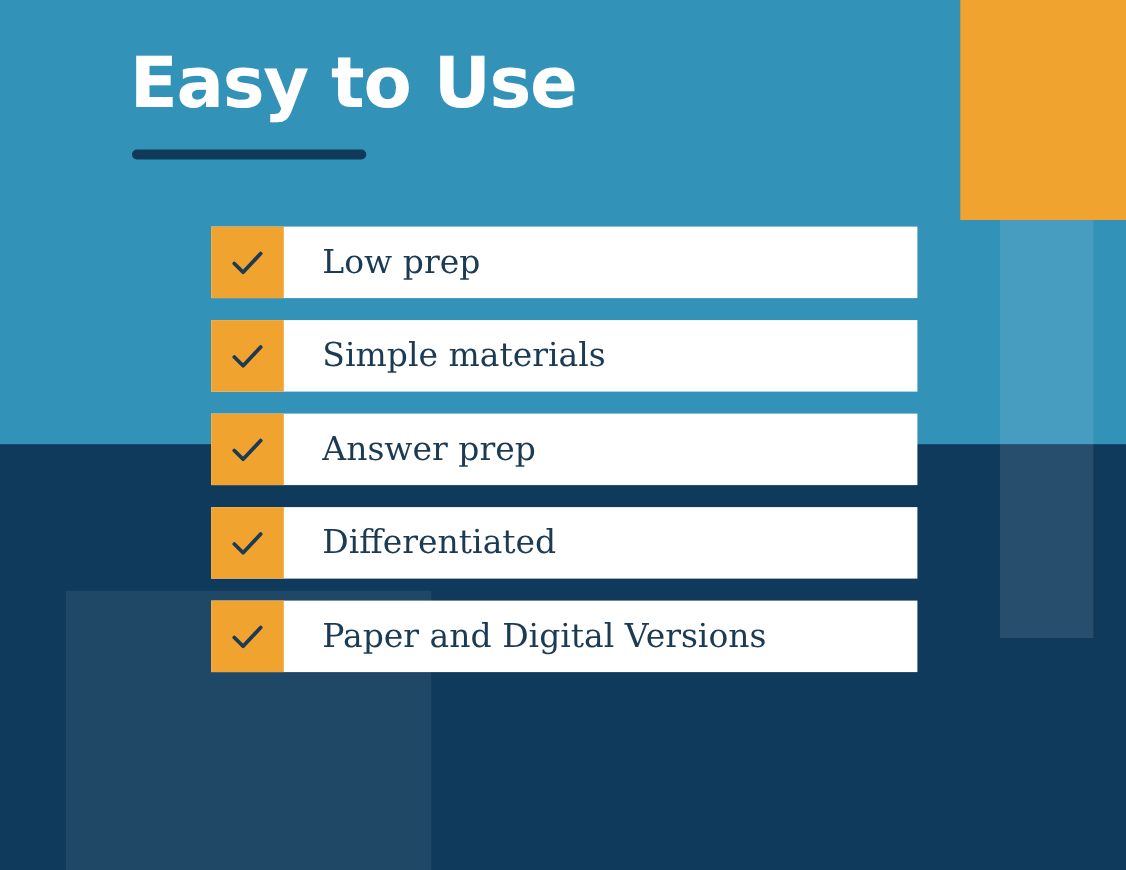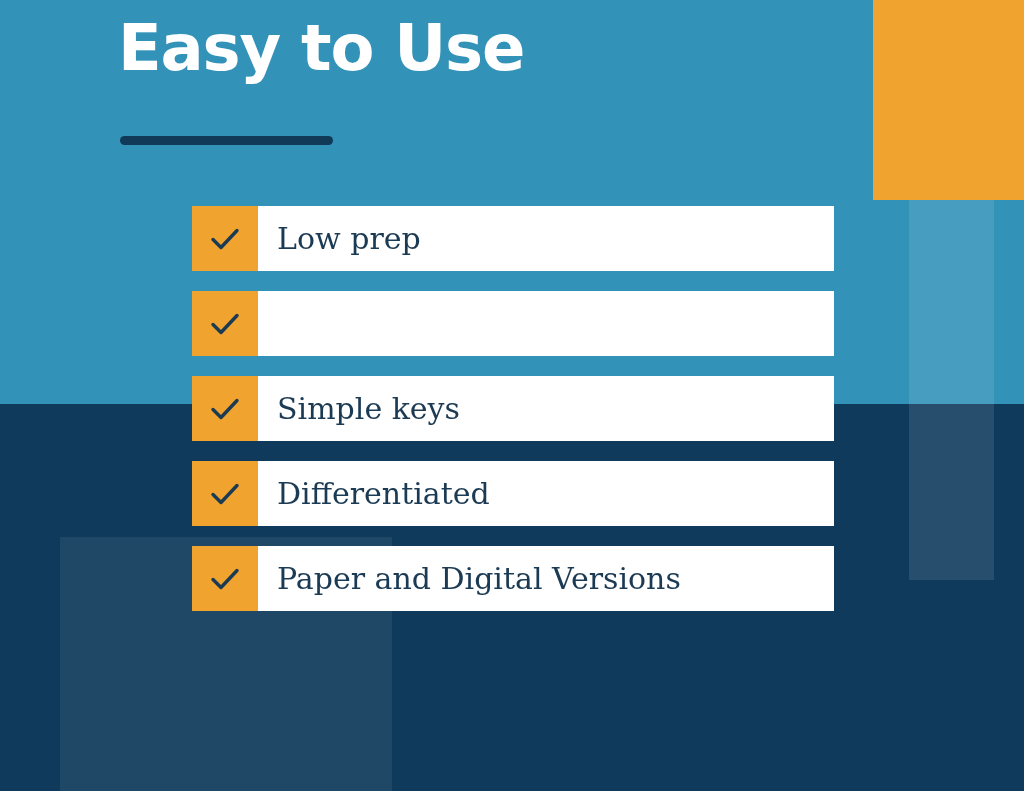--- a/index.html
+++ b/index.html
@@ -63,21 +63,21 @@
     width: 332px;
     height: 254px;
     background: rgba(255, 255, 255, 0.065);
   }
 
   
 
   .title-wrap {
     position: absolute;
     left: 118px;
-    top: 16px;
+    top: 44px;
   }
 
   .title {
     margin: 0;
     color: #ffffff;
     font-family: "DejaVu Sans", sans-serif;
     font-size: 64px;
     font-weight: 700;
     letter-spacing: -1.2px;
     line-height: 1.0;
@@ -129,21 +129,21 @@
   }
 
   .check-box svg {
     display: block;
   }
 
   .check-label {
     flex: 1 1 auto;
     display: flex;
     align-items: center;
-    padding-left: 19px;
+    padding-left: 35px;
     color: #1B3A54;
     font-family: "DejaVu Serif", "Liberation Serif", serif;
     font-size: 30px;
     font-weight: 400;
     letter-spacing: 0px;
     white-space: nowrap;
   }
 </style>
 </head>
 <body>
@@ -171,29 +171,30 @@
       </span>
       <span class="check-label">Low prep</span>
     </li>
 
     <li class="check-row">
       <span class="check-box">
         <svg width="30" height="24" viewBox="0 0 30 24" aria-hidden="true">
           <polyline points="3,12.5 11,20.5 27,3.5" fill="none" stroke="#1B3A54" stroke-width="3.4" stroke-linecap="round" stroke-linejoin="round"></polyline>
         </svg>
       </span>
-    </li>
-
-    <li class="check-row">
-      <span class="check-box">
-        <svg width="30" height="24" viewBox="0 0 30 24" aria-hidden="true">
-          <polyline points="3,12.5 11,20.5 27,3.5" fill="none" stroke="#1B3A54" stroke-width="3.4" stroke-linecap="round" stroke-linejoin="round"></polyline>
-        </svg>
-      </span>
-      <span class="check-label">Simple keys</span>
+      <span class="check-label">Simple materials</span>
+    </li>
+
+    <li class="check-row">
+      <span class="check-box">
+        <svg width="30" height="24" viewBox="0 0 30 24" aria-hidden="true">
+          <polyline points="3,12.5 11,20.5 27,3.5" fill="none" stroke="#1B3A54" stroke-width="3.4" stroke-linecap="round" stroke-linejoin="round"></polyline>
+        </svg>
+      </span>
+      <span class="check-label">Answer prep</span>
     </li>
 
 
     <li class="check-row">
       <span class="check-box">
         <svg width="30" height="24" viewBox="0 0 30 24" aria-hidden="true">
           <polyline points="3,12.5 11,20.5 27,3.5" fill="none" stroke="#1B3A54" stroke-width="3.4" stroke-linecap="round" stroke-linejoin="round"></polyline>
         </svg>
       </span>
       <span class="check-label">Differentiated</span>

